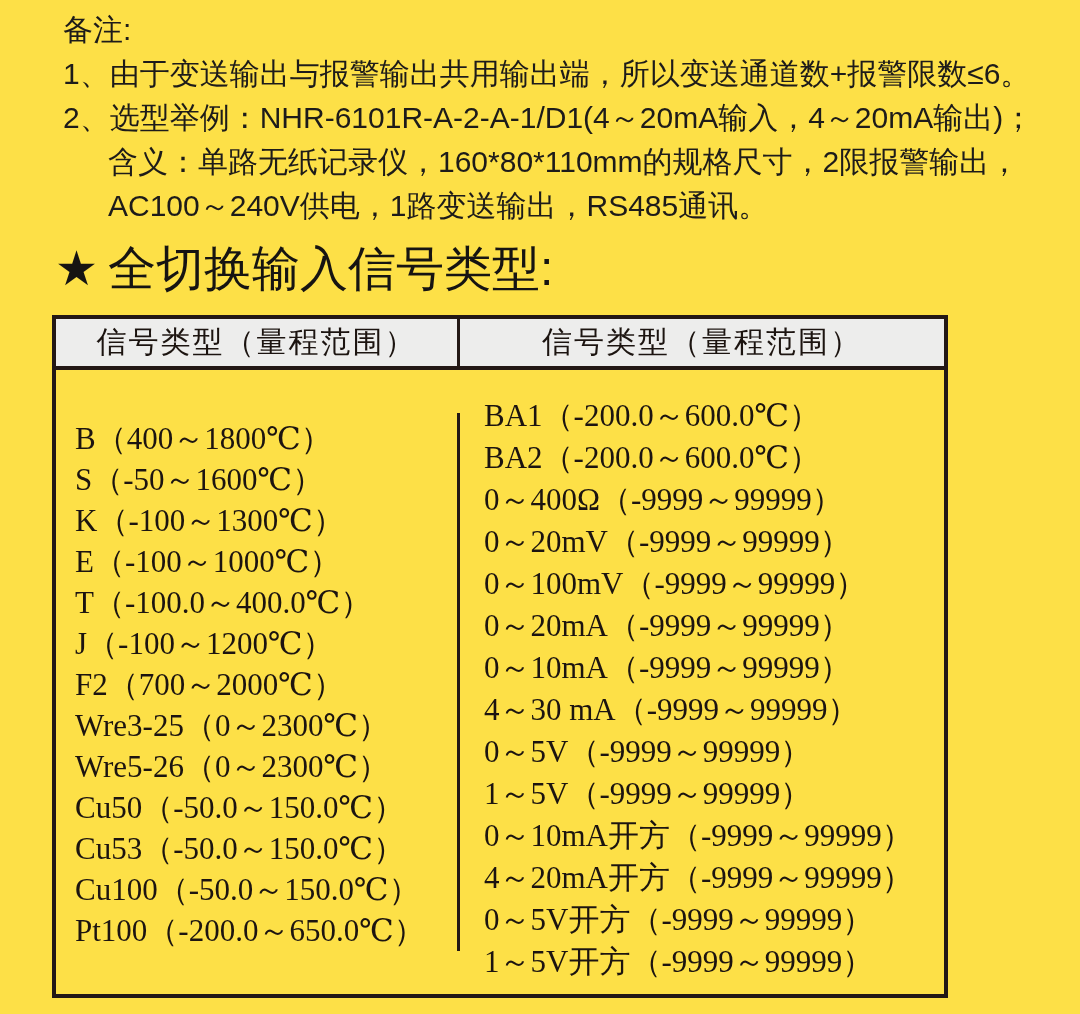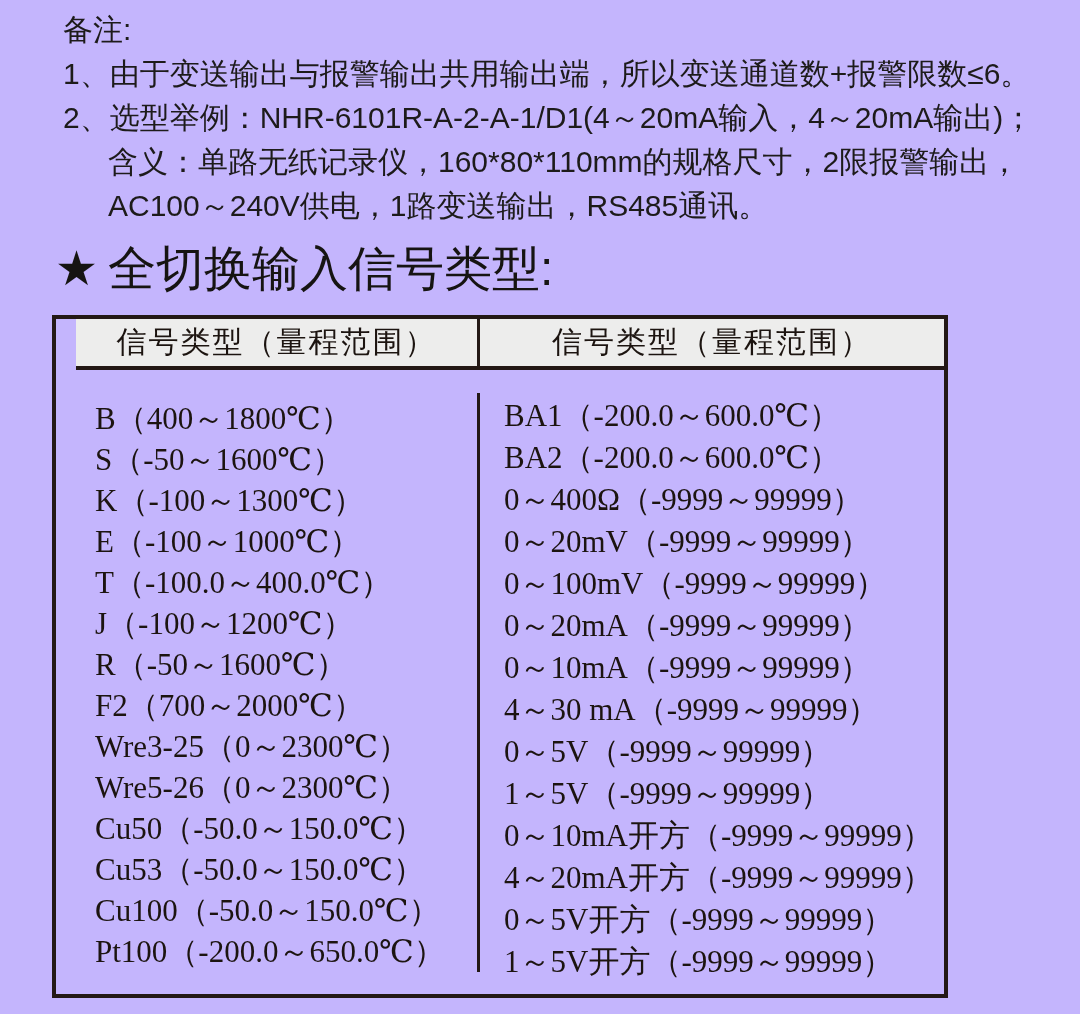--- a/index.html
+++ b/index.html
@@ -4,21 +4,21 @@
 <style>
   html, body {
     margin: 0;
     padding: 0;
     background: #ffffff;
   }
   .page {
     position: relative;
     width: 1080px;
     height: 1014px;
-    background: #c4b5fd;
+    background: #fde047;
     color: #1d1b1a;
     font-family: "Liberation Sans", "DejaVu Sans", sans-serif;
     overflow: hidden;
   }
   
   .notes {
     position: absolute;
     left: 63px;
     top: 8px;
     font-size: 30px;
@@ -43,21 +43,20 @@
   .sig-table {
     position: absolute;
     left: 52px;
     top: 315px;
     width: 896px;
     height: 683px;
     box-sizing: border-box;
     border: 4px solid #231815;
     font-family: "Liberation Serif", "DejaVu Serif", serif;
     color: #1c1410;
-    padding-left: 20px;
   }
   .sig-header {
     display: flex;
     height: 51px;
     box-sizing: border-box;
     border-bottom: 4px solid #231815;
     background: #ededec;
   }
   .sig-header-cell {
     display: flex;
@@ -126,21 +125,20 @@
       <div class="sig-header-cell right">信号类型（量程范围）</div>
     </div>
     <div class="sig-body">
       <div class="sig-col left">
         <div class="sig-row">B（400～1800℃）</div>
         <div class="sig-row">S（-50～1600℃）</div>
         <div class="sig-row">K（-100～1300℃）</div>
         <div class="sig-row">E（-100～1000℃）</div>
         <div class="sig-row">T（-100.0～400.0℃）</div>
         <div class="sig-row">J（-100～1200℃）</div>
-        <div class="sig-row">R（-50～1600℃）</div>
         <div class="sig-row">F2（700～2000℃）</div>
         <div class="sig-row">Wre3-25（0～2300℃）</div>
         <div class="sig-row">Wre5-26（0～2300℃）</div>
         <div class="sig-row">Cu50（-50.0～150.0℃）</div>
         <div class="sig-row">Cu53（-50.0～150.0℃）</div>
         <div class="sig-row">Cu100（-50.0～150.0℃）</div>
         <div class="sig-row">Pt100（-200.0～650.0℃）</div>
       </div>
       <div class="sig-col right">
         <div class="sig-row">BA1（-200.0～600.0℃）</div>

